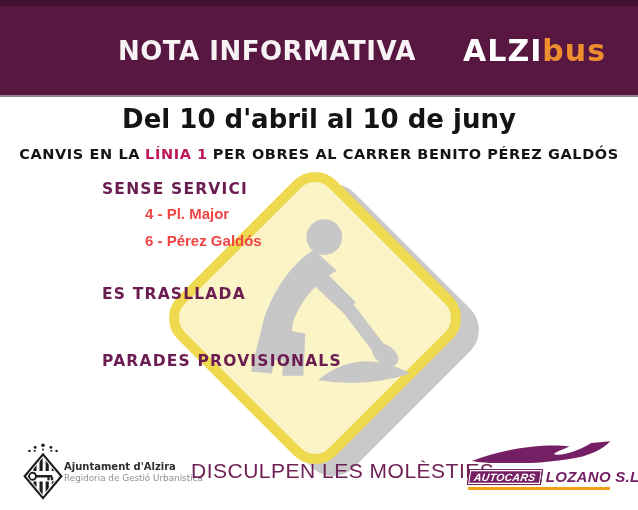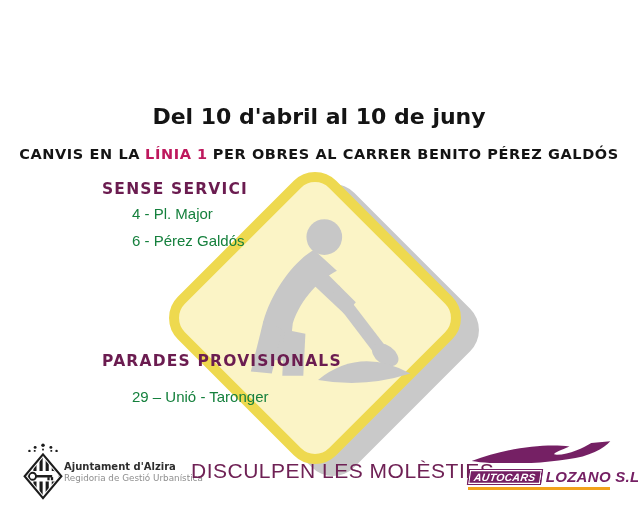--- a/index.html
+++ b/index.html
@@ -21,27 +21,27 @@
   .watermark{position:absolute;left:0;top:0;width:638px;height:510px;z-index:0;pointer-events:none;}
   .diamond-shadow,.diamond{position:absolute;width:224px;height:224px;border-radius:30px;}
   .diamond-shadow{left:221px;top:218px;background:#c9c9c9;transform:rotate(45deg);}
   .diamond{left:203px;top:206px;background:#fbf4c6;border:10px solid #eed94f;
            box-sizing:border-box;transform:rotate(45deg);}
   .worker-svg{position:absolute;left:213px;top:193px;}
 
   
   .content{position:absolute;left:0;top:0;width:638px;height:510px;z-index:1;}
   .date-range{position:absolute;left:0;top:104px;width:638px;text-align:center;
-              font-size:22px;font-weight:bold;color:#141414;}
+              font-size:26px;font-weight:bold;color:#141414;}
   .subtitle{position:absolute;left:0;top:146px;width:638px;text-align:center;
             font-size:14.5px;font-weight:bold;color:#141414;letter-spacing:.6px;white-space:nowrap;}
   .subtitle .linia{color:#be185d;margin:0 5px;}
   .sec-heading{position:absolute;left:102px;font-size:15.5px;font-weight:bold;
                color:#6b1c50;letter-spacing:1.2px;white-space:nowrap;}
-  .sec-item{position:absolute;left:132px;font-size:15px;font-weight:normal;color:#15803d;
+  .sec-item{position:absolute;left:145px;font-size:15px;font-weight:bold;color:#ef4444;
             font-family:"Liberation Sans",sans-serif;white-space:nowrap;}
   .h1{top:180px}.i1a{top:205px}.i1b{top:232px}
   .h2{top:285px}.i2a{top:310px}
   .h3{top:352px}.i3a{top:388px}.i3b{top:414px}
 
   
   .council-emblem{position:absolute;left:22px;top:441px;}
   .council-text{position:absolute;left:64px;top:461px;line-height:1.15;}
   .council-name{font-size:10px;font-weight:bold;color:#2e2e2e;white-space:nowrap;}
   .council-dept{font-size:8.8px;color:#8f8f8f;white-space:nowrap;}
@@ -56,20 +56,26 @@
   .operator-name{color:#752064;font-size:15px;font-weight:bold;font-style:italic;
                  margin-left:4px;font-family:"Liberation Sans",sans-serif;letter-spacing:.3px;
                  white-space:nowrap;}
   .operator-underline{height:2.5px;background:#f2a21a;width:142px;margin-top:2px;}
 </style>
 </head>
 <body>
 
 <div class="page">
 
+  <div class="header">
+    <div class="header-title">NOTA INFORMATIVA</div>
+    <div class="brand">
+      <span class="alzi">ALZI</span><span class="bus">bus</span>
+    </div>
+  </div>
 
   <div class="watermark">
     <div class="diamond-shadow"></div>
     <div class="diamond"></div>
     <svg class="worker-svg" width="210" height="210" viewBox="0 0 100 100">
       <g fill="#c7c7c7" stroke="none">
         <circle cx="53" cy="21" r="8.5"></circle>
         <path d="M48 27 C38 33 28 47 24 61 L23 79 L36 80 L38 62 C42 50 51 41 59 37 Z"></path>
         <path d="M50 34 L68 52 L63 58 L46 42 Z"></path>
         <path d="M60 44 L83 74 L78 78 L56 49 Z"></path>
@@ -86,23 +92,23 @@
     <div class="date-range">Del 10 d'abril al 10 de juny</div>
 
     <div class="subtitle">
       <span>CANVIS EN LA</span><span class="linia">LÍNIA 1</span><span>PER OBRES AL CARRER BENITO PÉREZ GALDÓS</span>
     </div>
 
     <div class="sec-heading h1">SENSE SERVICI</div>
     <div class="sec-item i1a">4 - Pl. Major</div>
     <div class="sec-item i1b">6 - Pérez Galdós</div>
 
+    <div class="sec-heading h2">ES TRASLLADA</div>
 
     <div class="sec-heading h3">PARADES PROVISIONALS</div>
-    <div class="sec-item i3a">29 – Unió - Taronger</div>
   </div>
 
   <svg class="council-emblem" width="42" height="60" viewBox="0 0 48 66">
     <g fill="#1c1c1c">
       <circle cx="24" cy="3.5" r="2"></circle>
       <circle cx="15" cy="6" r="1.7"></circle>
         <circle cx="33" cy="6" r="1.7"></circle>
       <circle cx="8.5" cy="10" r="1.4"></circle>
         <circle cx="39.5" cy="10" r="1.4"></circle>
       <rect x="13.5" y="9" width="2" height="2"></rect>

